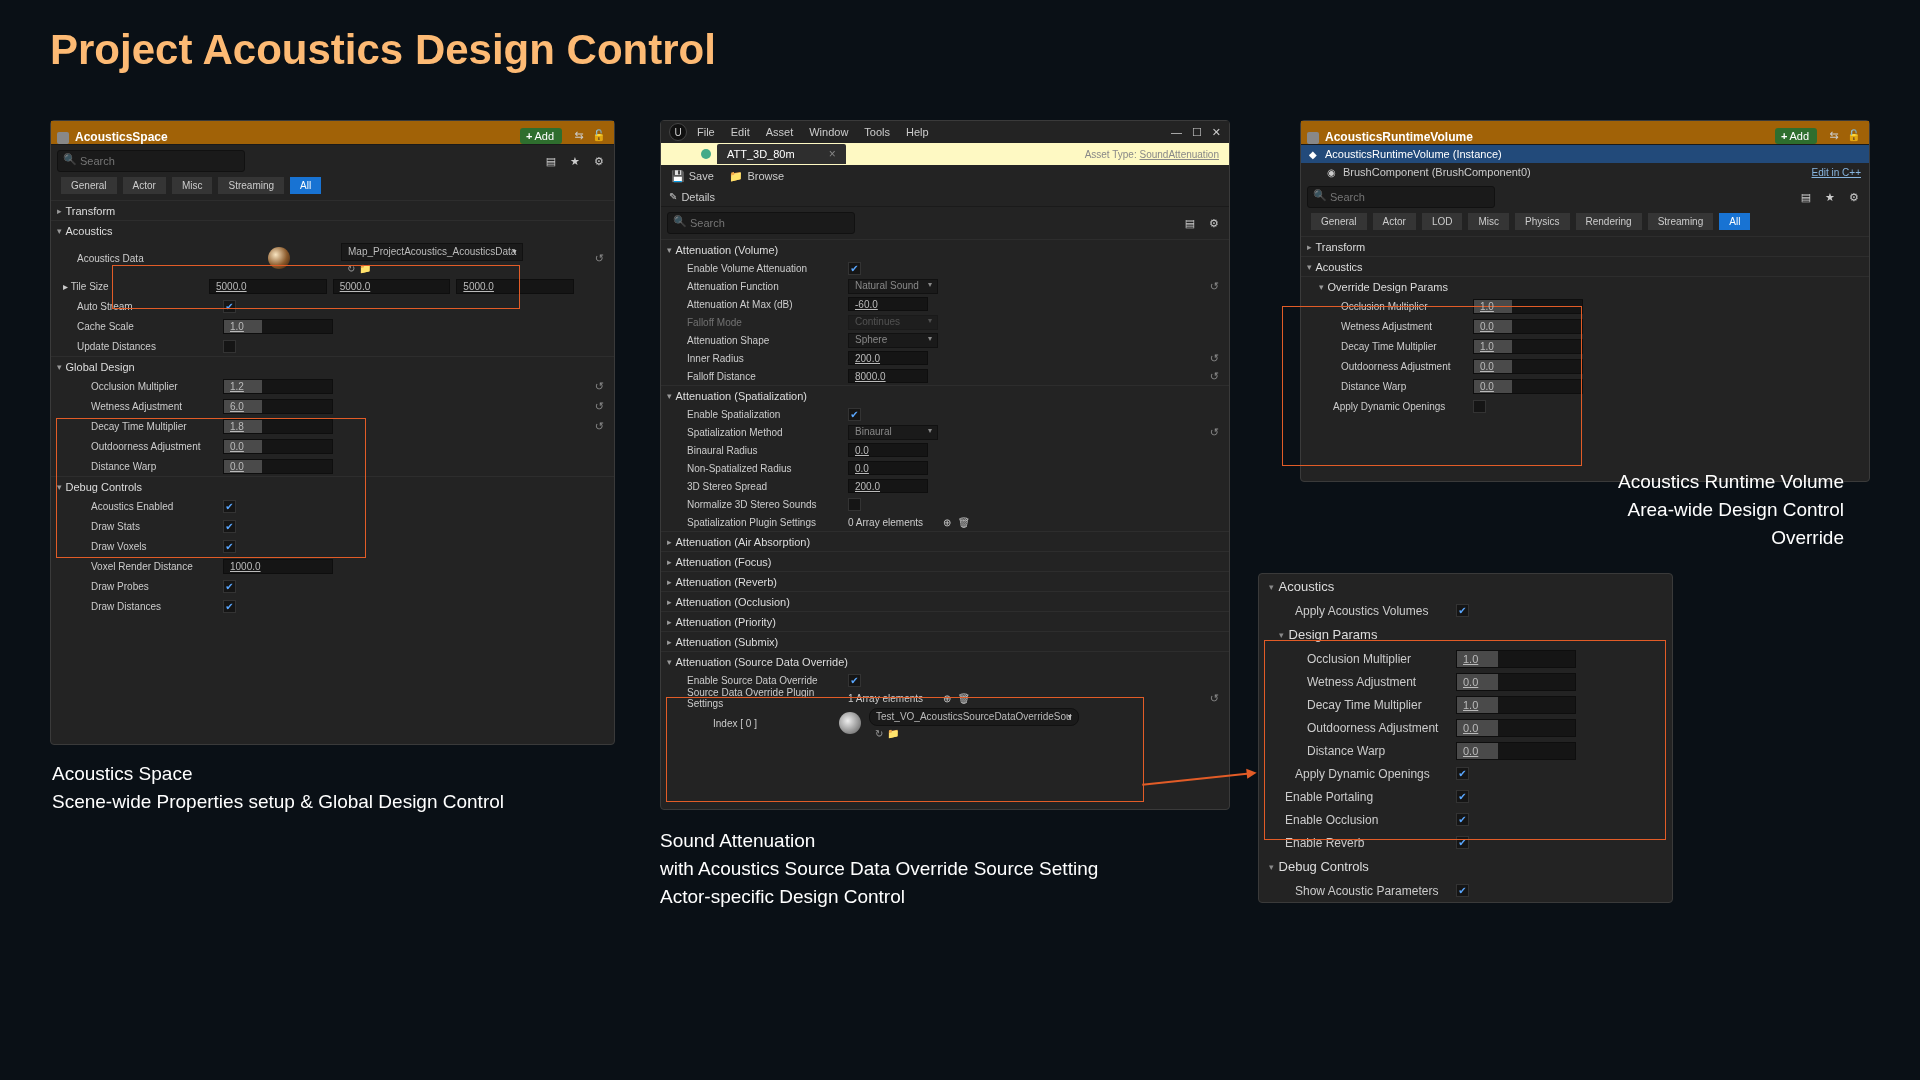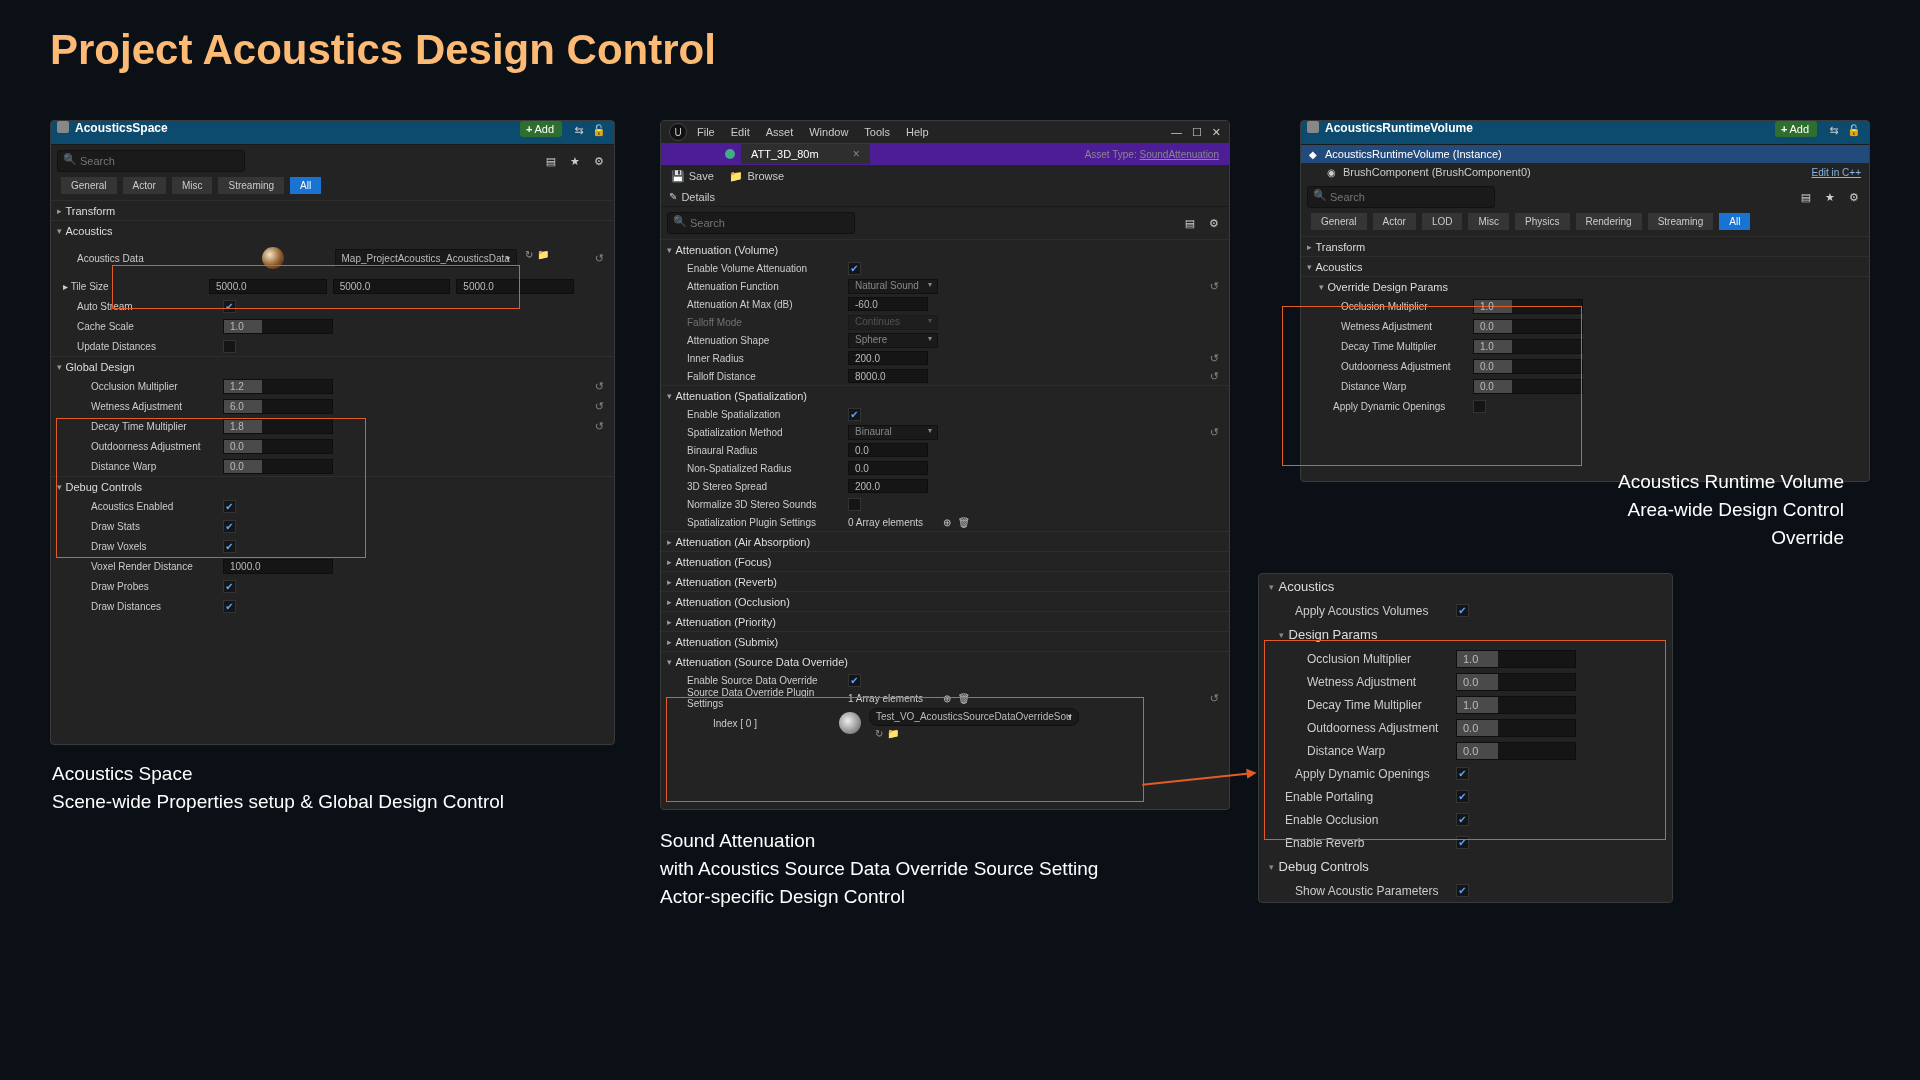--- a/index.html
+++ b/index.html
@@ -1,58 +1,58 @@
 <!DOCTYPE html>
 <html><head>
 <meta charset="utf-8">
 <style>
 * { margin:0; padding:0; box-sizing:border-box; font-family:"Segoe UI",Arial,sans-serif; }
 body { background:#0a1016; width:1920px; height:1080px; overflow:hidden; position:relative; color:#ccc; transform-origin:top left; }
 h1.title { color:#fdba74; font-size:42px; font-weight:700; padding:26px 0 0 50px; }
 .panel { position:absolute; background:#232323; border:1px solid #3a3a3a; border-radius:4px; font-size:11px; }
-.panel-header { display:flex; align-items:flex-start; background:#0c4a6e; height:24px; padding:0 6px; border-bottom:1px solid #1a1a1a; }
+.panel-header { display:flex; align-items:flex-end; background:#a16207; height:24px; padding:0 6px; border-bottom:1px solid #1a1a1a; }
 .panel-header .title-ico { width:12px; height:12px; background:#888; margin-right:6px; border-radius:2px; }
 .panel-header .title-txt { color:#fff; font-size:12px; flex:1; font-weight:600; }
 .btn-add { background:#2e6e2e; color:#fff; border:none; padding:2px 8px 2px 6px; font-size:11px; border-radius:3px; display:flex; align-items:center; gap:2px; margin-right:6px; }
 .btn-add::before { content:"+"; font-weight:700; }
 .hdr-icon { width:18px; height:18px; color:#ccc; display:flex; align-items:center; justify-content:center; margin-left:2px; cursor:pointer; }
 .search-row { display:flex; align-items:center; padding:5px 6px; gap:4px; }
 .search-input { flex:1; background:#1a1a1a; border:1px solid #111; border-radius:3px; height:22px; color:#aaa; padding:0 22px; font-size:11px; }
 .search-wrap { position:relative; flex:1; }
 .search-wrap::before { content:"🔍"; position:absolute; left:6px; top:3px; font-size:11px; opacity:.5; }
 .filter-row { display:flex; gap:6px; padding:0 10px 6px 10px; flex-wrap:wrap; }
 .filter-pill { background:#353535; color:#ccc; border:none; padding:3px 10px; font-size:10px; border-radius:0; cursor:pointer; }
 .filter-pill.active { background:#1873d3; color:#fff; }
 .cat { display:flex; align-items:center; height:20px; padding-left:6px; color:#ddd; font-size:11px; border-top:1px solid #2d2d2d; cursor:pointer; }
 .cat::before { content:"▾"; margin-right:4px; font-size:9px; color:#999; }
 .cat.closed::before { content:"▸"; }
 .prop-row { display:flex; align-items:center; height:20px; padding-left:22px; color:#ccc; font-size:10px; }
 .prop-row .lbl { width:150px; padding-left:4px; }
 .prop-row.sub .lbl { padding-left:18px; }
 .prop-row .val { flex:0 0 110px; background:#151515; border:1px solid #0e0e0e; height:15px; line-height:13px; padding:0 6px; color:#bbb; font-size:10px; position:relative; }
 .prop-row .val.slider::after { content:""; position:absolute; left:0; top:0; bottom:0; width:35%; background:#4a4a4a; }
-.prop-row .val span { position:relative; z-index:1; }
+.prop-row .val span { position:relative; z-index:1;text-decoration:underline; }
 .prop-row .reset { margin-left:auto; margin-right:10px; color:#888; font-size:11px; cursor:pointer; }
 .check { width:13px; height:13px; background:#151515; border:1px solid #333; display:flex; align-items:center; justify-content:center; color:#5aa7ff; font-size:10px; }
 .check.on::after { content:"✔"; }
 .highlight-box { position:absolute; border:1.5px solid #e25c27; pointer-events:none; }
 .caption { position:absolute; color:#fff; font-size:19px; line-height:28px; }
 .asset-thumb { width:22px; height:22px; border-radius:11px; background:radial-gradient(circle at 35% 35%, #f8e4c0, #8b5a2b 55%, #2a1608); margin-right:6px; }
 .dropdown { background:#1a1a1a; border:1px solid #111; height:18px; display:flex; align-items:center; padding:0 6px; color:#bbb; font-size:10px; min-width:170px; position:relative; }
 .dropdown::after { content:"▾"; position:absolute; right:6px; font-size:8px; }
 .small-icons { display:flex; gap:4px; margin-left:6px; }
 .small-icons span { color:#999; font-size:10px; cursor:pointer; }
 .tile-row { display:flex; gap:6px; }
 .tile-row .val { flex:1; min-width:80px; }
 
 .editor-top { display:flex; align-items:center; height:22px; padding:0 8px; background:#232323; }
 .ue-logo { width:18px; height:18px; border-radius:50%; background:#111; border:1px solid #444; margin-right:10px; display:flex; align-items:center; justify-content:center; font-size:10px; }
 .menu-item { color:#ccc; font-size:11px; margin-right:16px; cursor:pointer; }
 .win-ctrl { margin-left:auto; color:#ccc; display:flex; gap:10px; }
-.tab-bar { display:flex; align-items:center; height:22px; padding-left:64px; background:#4c1d95; }
+.tab-bar { display:flex; align-items:center; height:22px; padding-left:40px; background:#fef9c3; }
 .tab { background:#2e2e2e; color:#fff; padding:3px 10px; font-size:11px; display:flex; align-items:center; gap:26px; border-radius:2px 2px 0 0; }
 .tab .x { color:#888; font-size:12px; margin-left:8px; }
 .toolbar2 { display:flex; align-items:center; height:22px; padding:0 10px; background:#232323; gap:16px; }
 .toolbar2 .tb-item { color:#ccc; font-size:11px; display:flex; align-items:center; gap:4px; cursor:pointer; }
 .asset-type { margin-left:auto; color:#888; font-size:10px; margin-right:10px; }
 .asset-type .link { text-decoration:underline; }
 .details-tab { display:flex; align-items:center; height:20px; background:#232323; padding-left:8px; font-size:11px; border-bottom:1px solid #1a1a1a; }
 .details-tab::before { content:"✎"; margin-right:4px; font-size:10px; }
 .prop-row.tight { height:18px; }
 .prop-row.tight .lbl { width:165px; font-size:10px; }
@@ -99,21 +99,21 @@
     <button class="filter-pill">Misc</button>
     <button class="filter-pill">Streaming</button>
     <button class="filter-pill active">All</button>
   </div>
   <div class="cat closed">Transform</div>
   <div class="cat">Acoustics</div>
 
   <div class="prop-row" style="height:36px;gap:45px;">
     <span class="lbl">Acoustics Data</span>
     <div class="asset-thumb"></div>
-    <div style="display:flex; gap:2px;">
+    <div style="display:flex; flex-direction:column; gap:2px;">
       <div class="dropdown">Map_ProjectAcoustics_AcousticsData</div>
       <div class="small-icons">
           <span>↻</span>
           <span>📁</span>
         </div>
     </div>
     <span class="reset">↺</span>
   </div>
   <div class="prop-row">
     <span class="lbl" style="margin-left:-14px;">▸ <span>Tile Size</span></span>

